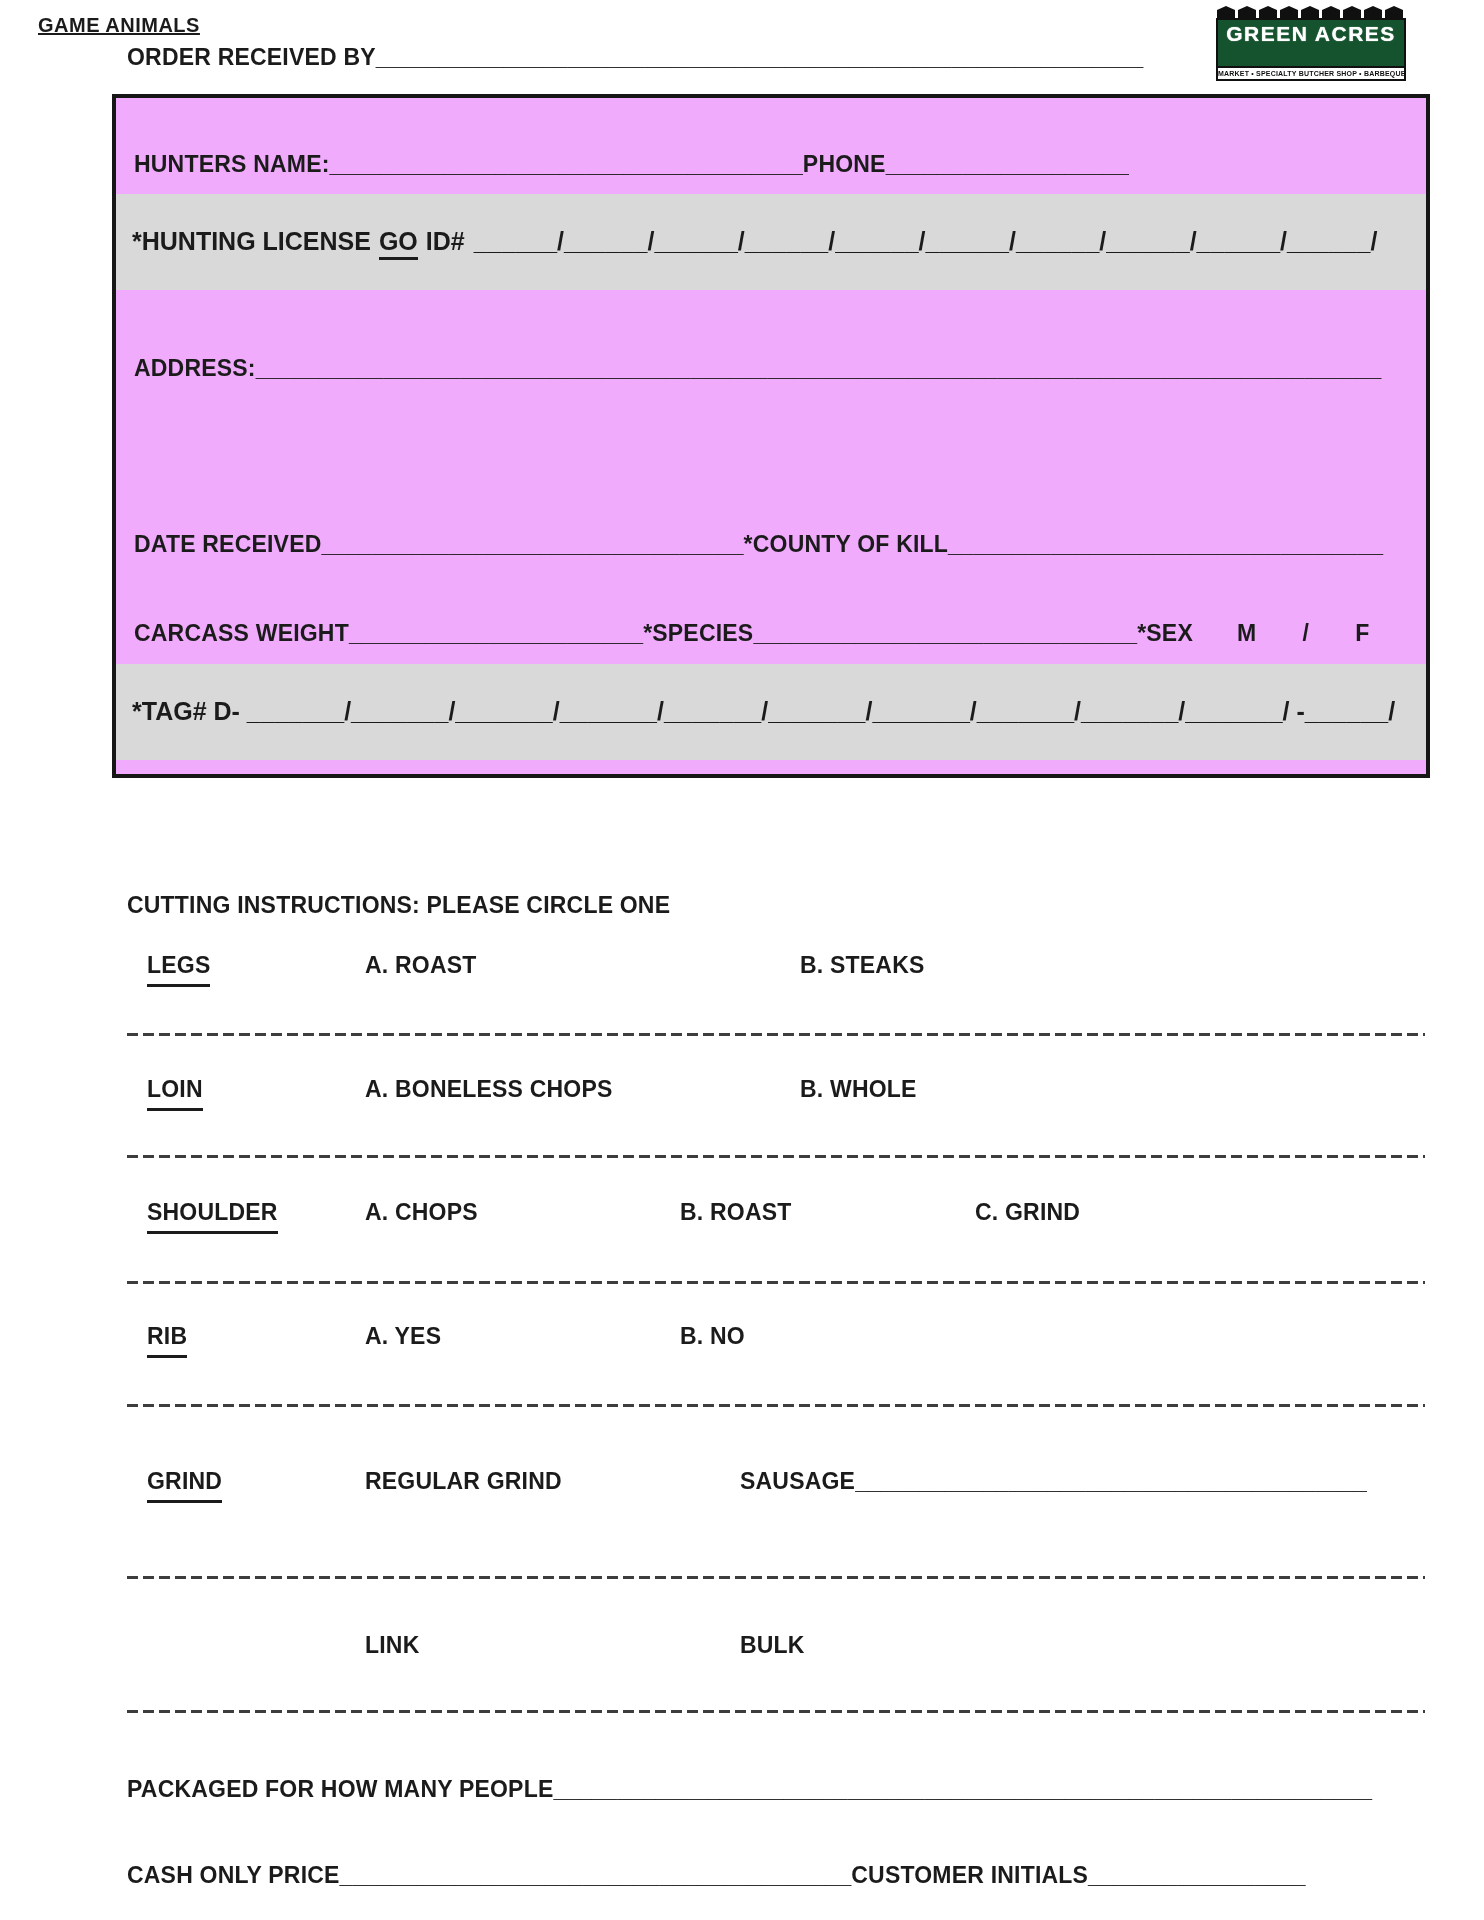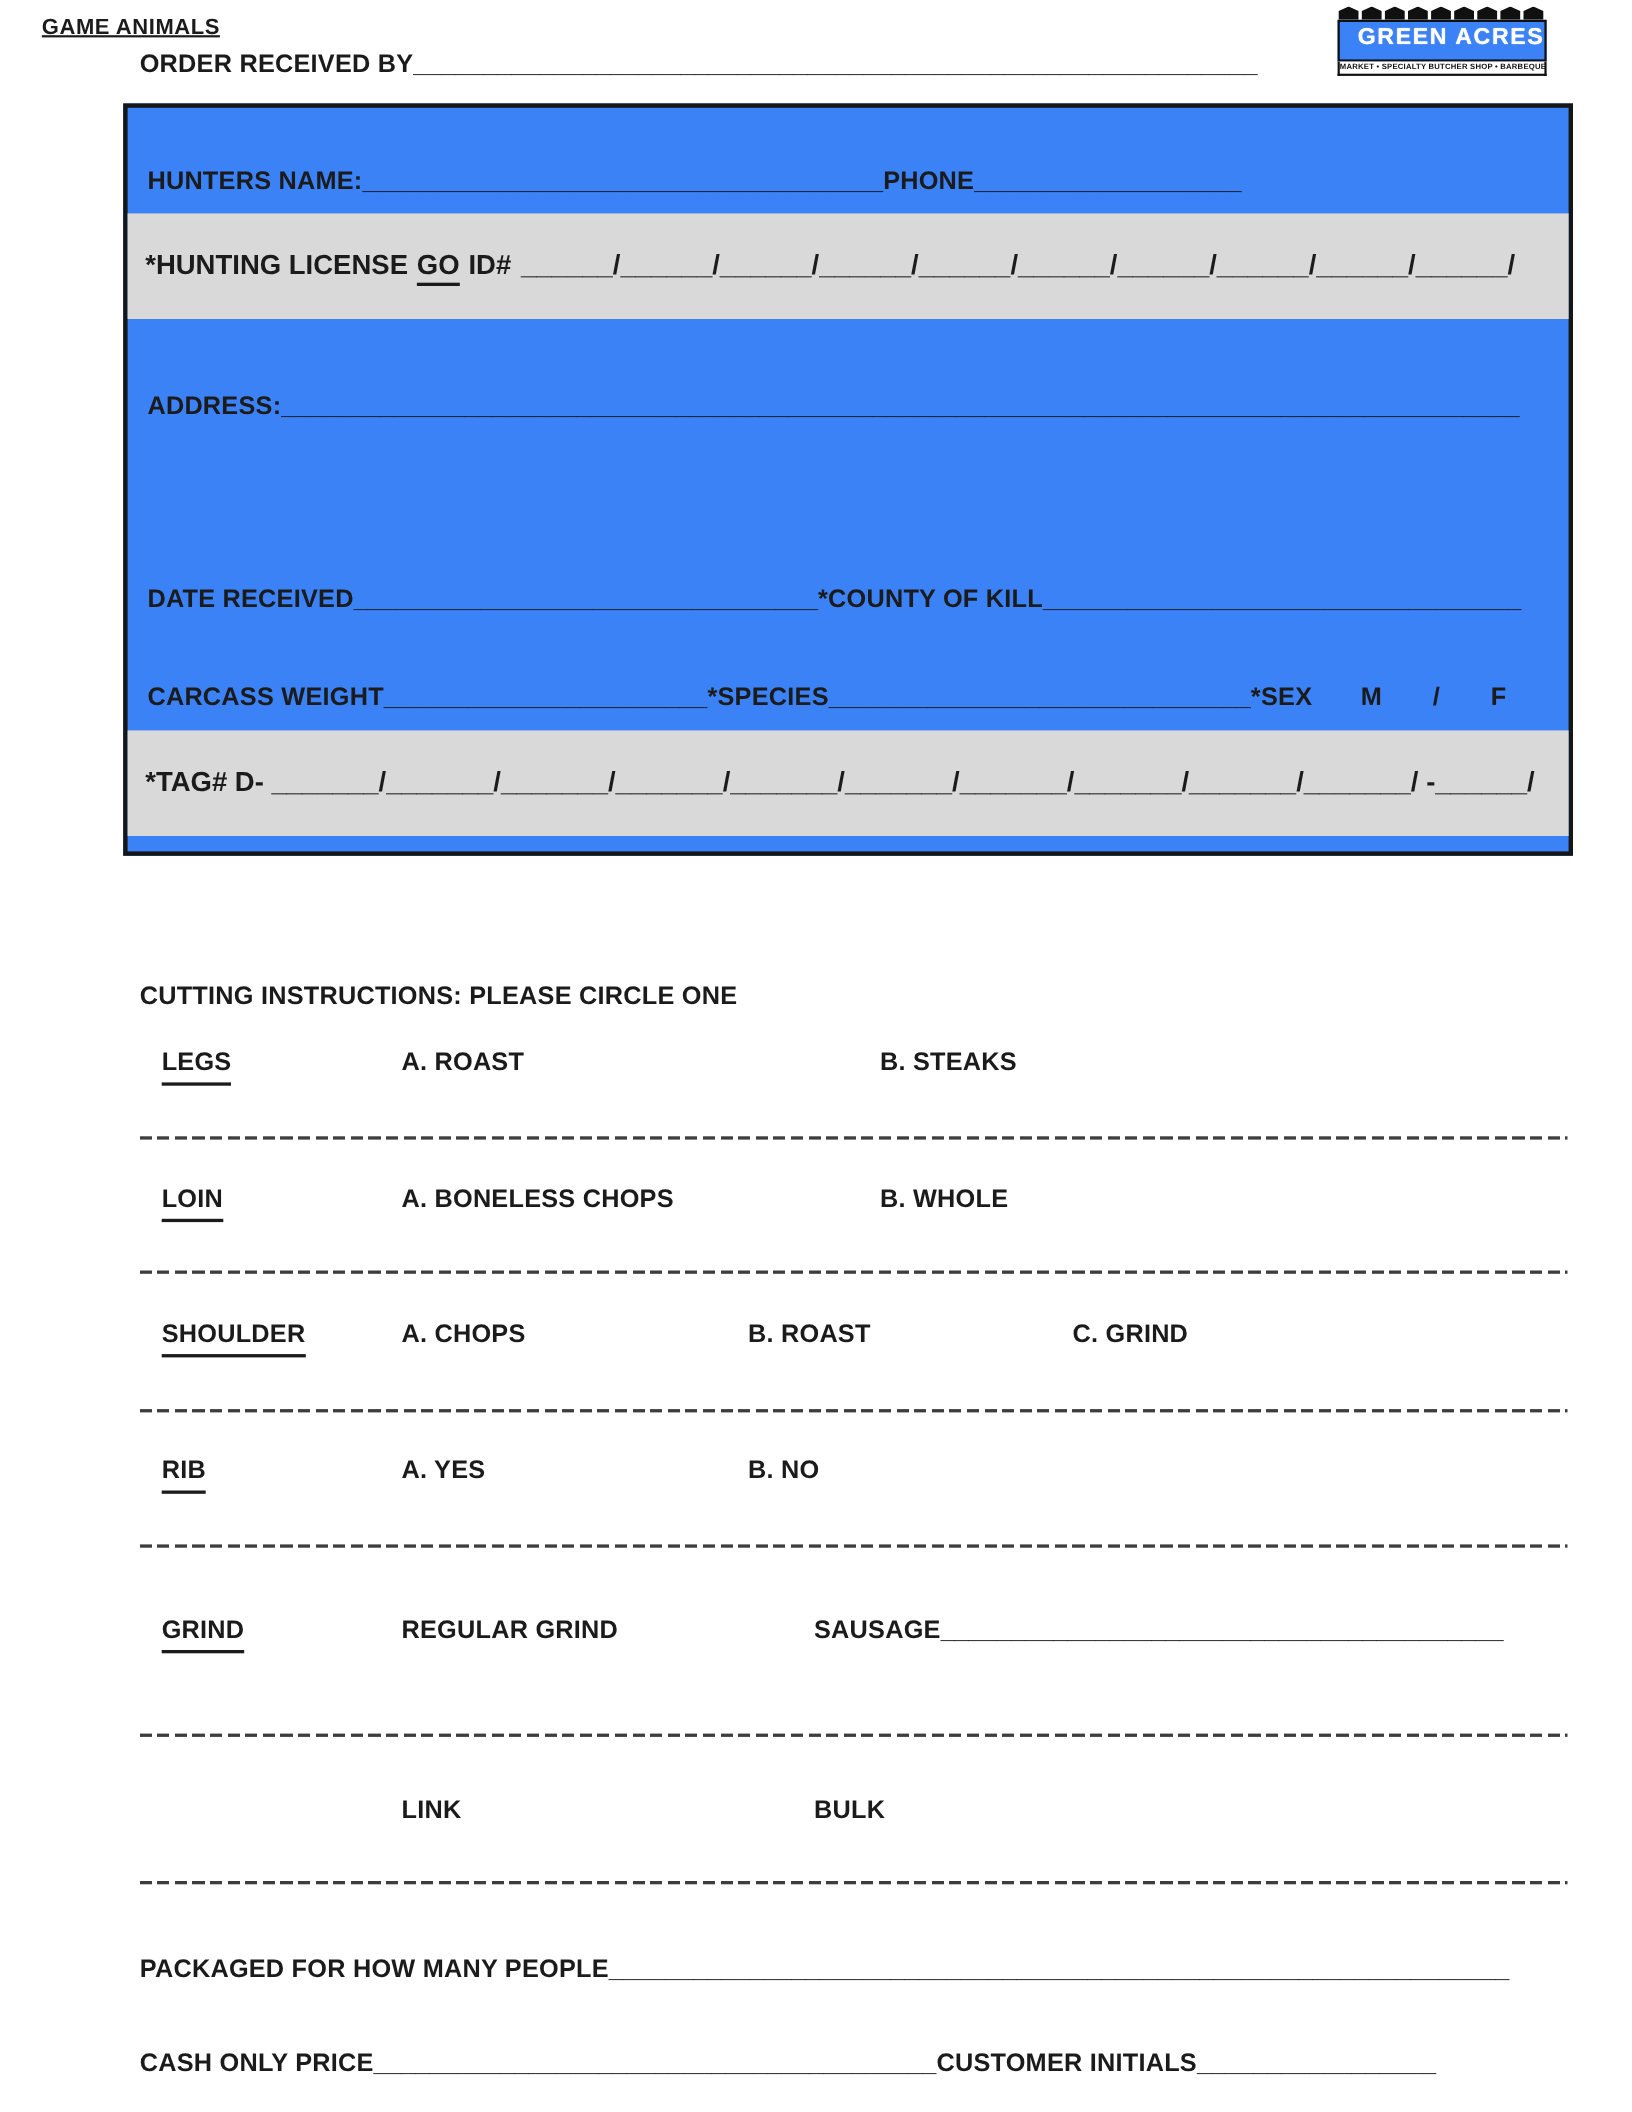--- a/index.html
+++ b/index.html
@@ -18,36 +18,36 @@
   }
   .line { position: absolute; left: 127px; white-space: nowrap; }
   .title { left: 38px; top: 14px; font-size: 20px; letter-spacing: 0.5px; text-decoration: underline; }
   .order-line { top: 44px; }
   .blank { letter-spacing: 0; }
 
   
   .logo { position: absolute; left: 1216px; top: 6px; width: 190px; }
   .logo svg { display: block; }
   .logo-main {
-    background: #3b82f6; color: #ffffff; text-align: right;
-    font-size: 21px; letter-spacing: 1.5px; padding: 2px 0 8px;
+    background: #14532d; color: #ffffff; text-align: center;
+    font-size: 21px; letter-spacing: 1.5px; padding: 2px 0 20px;
     border: 2px solid #101010; white-space: nowrap;
     text-shadow: 0 0 1px #ffffff;
   }
   .logo-tag {
     background: #ffffff; color: #101010; border: 2px solid #101010; border-top: none;
     font-size: 7px; font-weight: 700; text-align: center; padding: 2px 0;
     letter-spacing: 0.2px; white-space: nowrap;
   }
 
   
   .box {
     position: absolute; left: 112px; top: 94px;
     width: 1318px; height: 684px;
-    border: 4px solid #161616; background: #3b82f6;
+    border: 4px solid #161616; background: #f0abfc;
   }
   .brow { position: absolute; left: 18px; right: 18px; white-space: nowrap; }
   .band {
     position: absolute; left: 0; right: 0; height: 96px;
     background: #d9d9d9; padding: 33px 16px 0;
     font-size: 25px; white-space: nowrap; letter-spacing: 0;
   }
   .go { margin: 0 8px; border-bottom: 3px solid #1b1b1b; padding-bottom: 2px; }
   .post { margin-right: 2px; }
 

